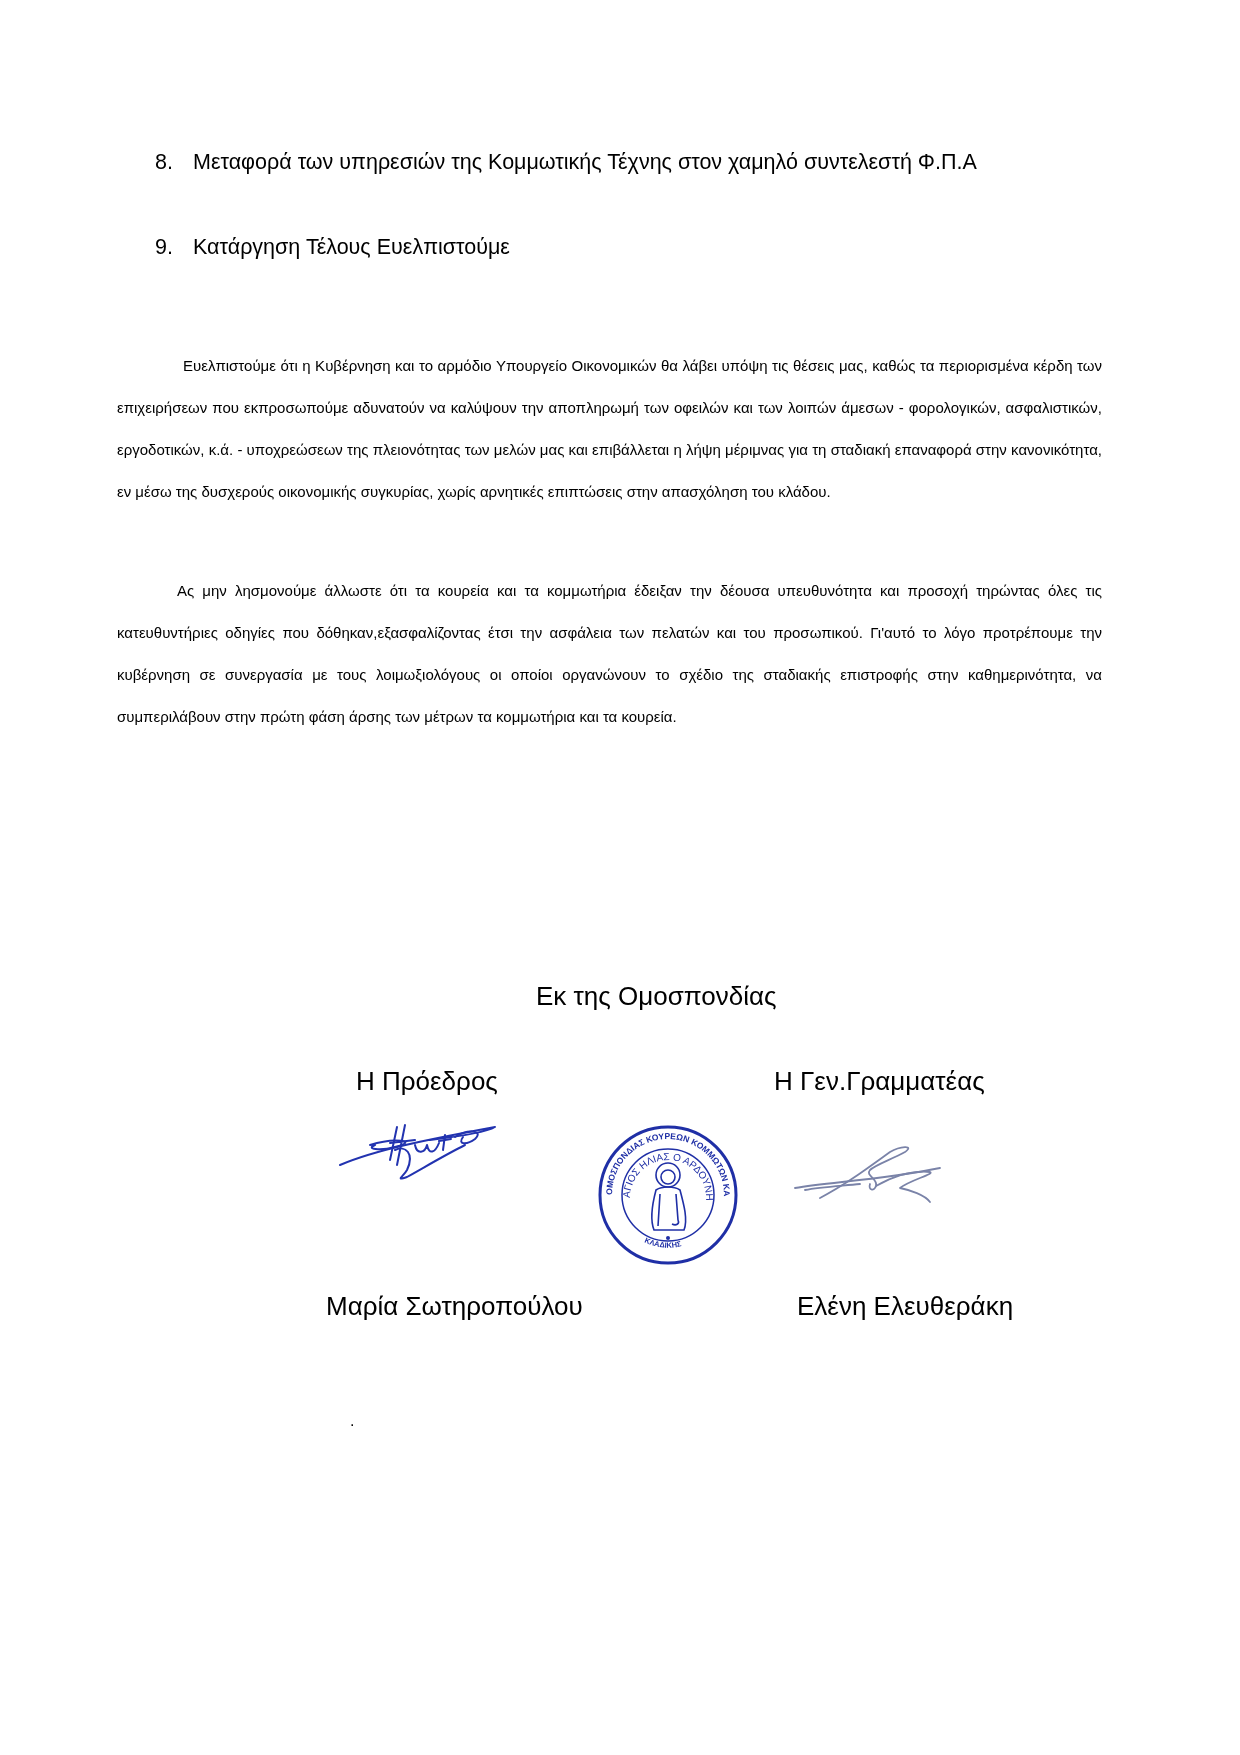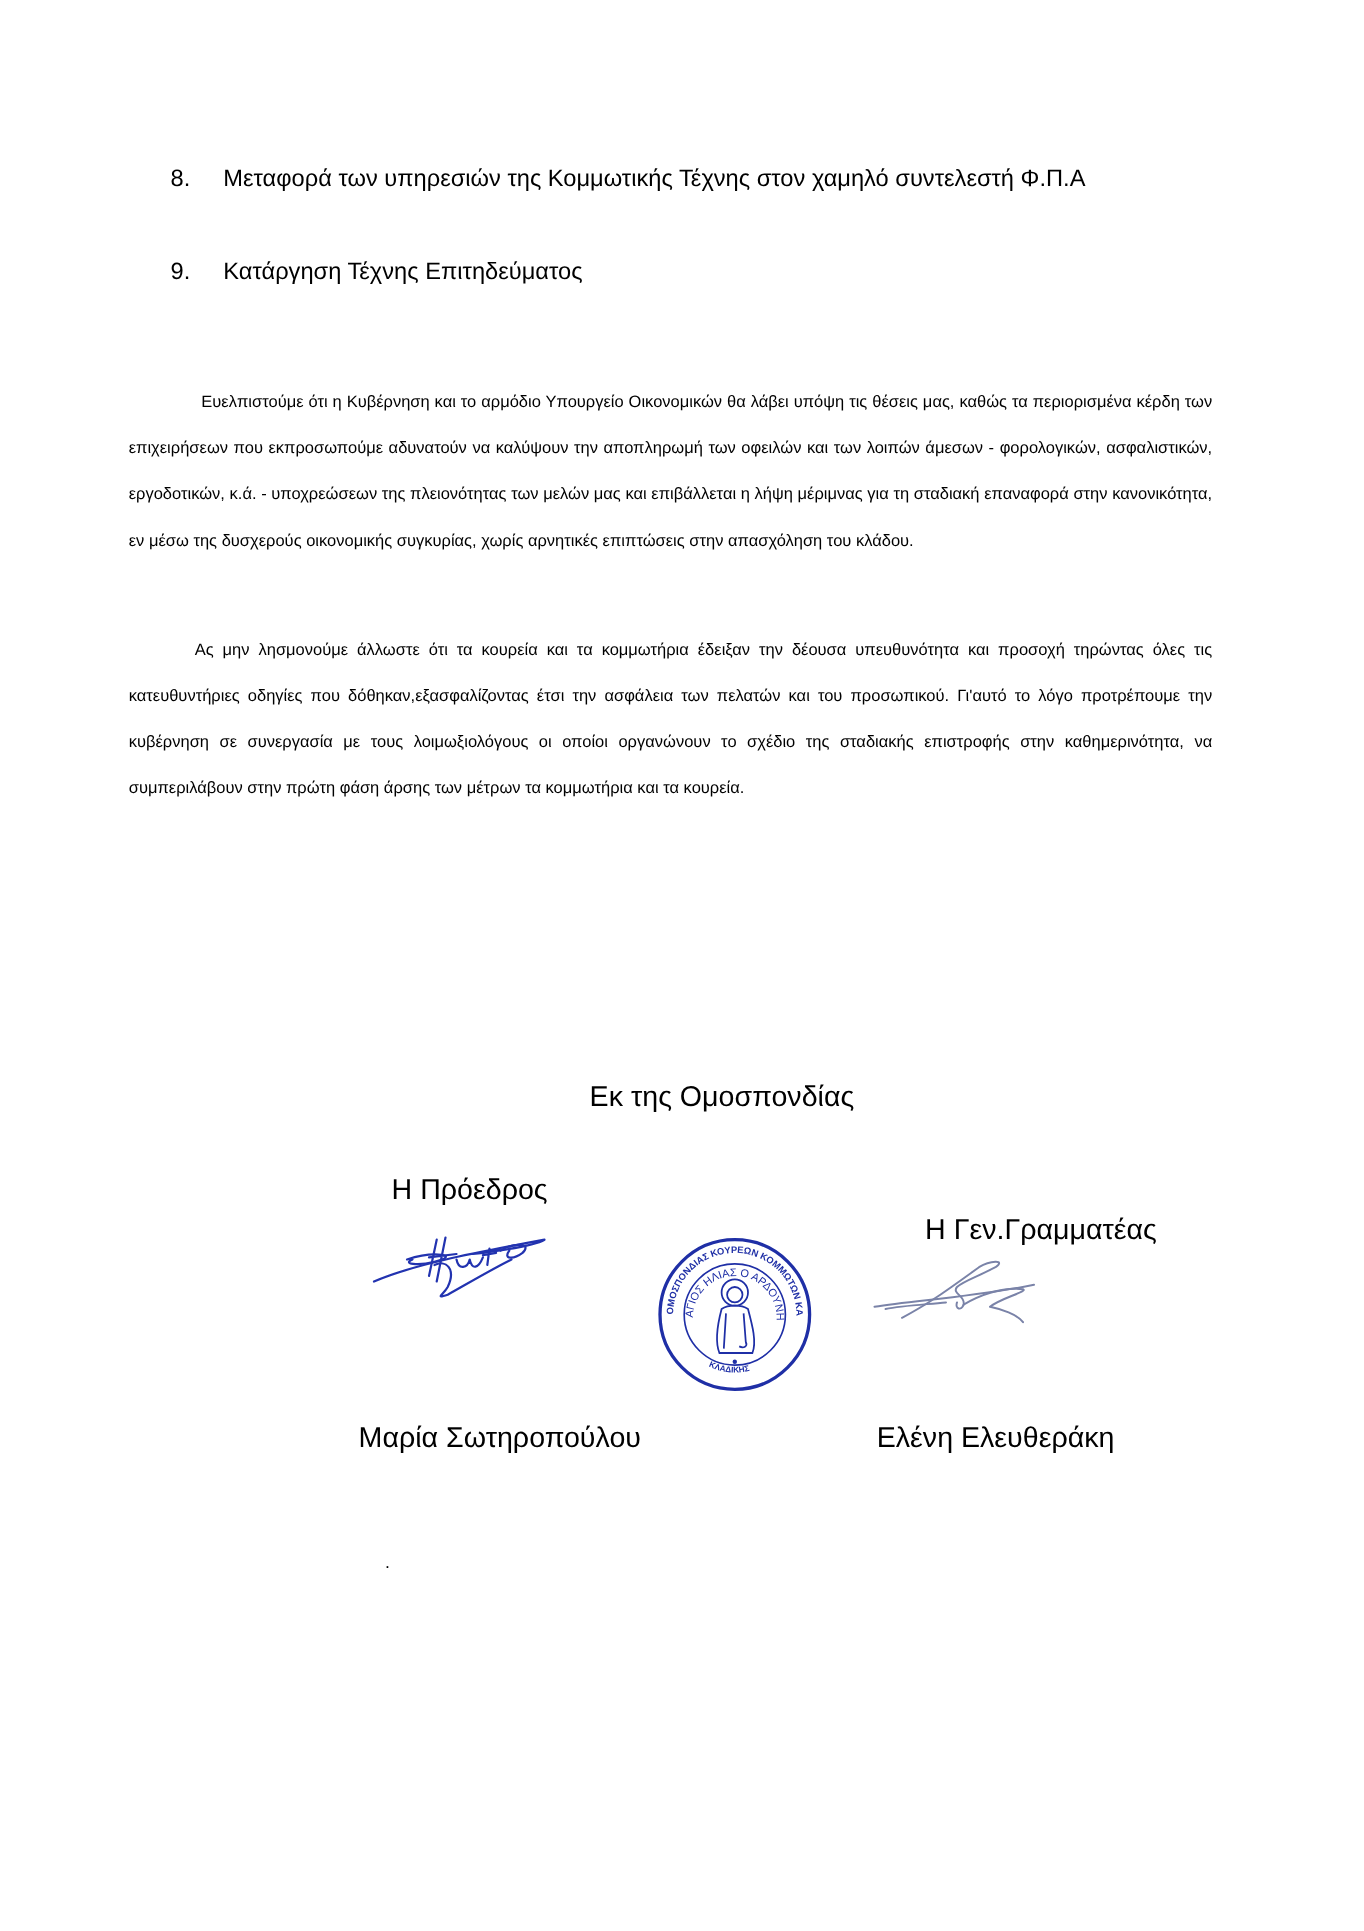--- a/index.html
+++ b/index.html
@@ -2,55 +2,55 @@
 <html><head>
   <meta charset="utf-8">
   <style>
     html, body { margin:0; padding:0; background:#ffffff; }
     body { width:1240px; height:1755px; position:relative; overflow:hidden;
            font-family:"Liberation Sans", sans-serif; color:#000; }
     .page { position:absolute; left:0; top:0; width:1240px; height:1755px; }
 
     .list-item { position:absolute; left:155px; width:955px; font-size:21.5px; line-height:30px; }
     .list-item .num { position:absolute; left:0; top:0; width:38px; }
-    .list-item .txt { margin-left:48px; text-align:justify; text-align-last:left; }
+    .list-item .txt { margin-left:38px; text-align:justify; text-align-last:left; }
     #li8 { top:147px; }
     #li8 .txt { text-align-last:auto; }
     #li9 { top:232px; }
 
     .para { position:absolute; left:117px; width:985px; font-size:15px; line-height:42px;
             text-align:justify; text-indent:48px; }
     #p1 { top:345px; text-indent:66px; }
     #p2 { top:570px; text-indent:60px; }
 
     .center-line { position:absolute; font-size:26px; line-height:26px; white-space:nowrap; }
     #federation { left:536px; top:983px; }
     #president-title { left:356px; top:1068px; }
-    #secretary-title { left:841px; top:1068px;margin-top:36px; }
+    #secretary-title { left:774px; top:1068px; }
     #president-name { left:326px; top:1293px;text-align:center; }
     #secretary-name { left:797px; top:1293px;text-align:right; }
     #dot { left:350px; top:1408px; font-size:16px; }
 
     .sig { position:absolute; }
     #sig-president { left:335px; top:1115px; width:170px; height:80px; }
     #seal { left:592px; top:1120px; width:152px; height:150px; }
     #sig-secretary { left:790px; top:1140px; width:160px; height:70px; }
   </style>
 </head>
 <body>
 
 <div class="page">
 
   <div class="list-item" id="li8">
     <span class="num">8.</span>
     <div class="txt">Μεταφορά των υπηρεσιών της Κομμωτικής Τέχνης στον χαμηλό συντελεστή Φ.Π.Α</div>
   </div>
   <div class="list-item" id="li9">
     <span class="num">9.</span>
-    <div class="txt">Κατάργηση Τέχνης Επιτηδεύματος</div>
+    <div class="txt">Κατάργηση Τέλους Ευελπιστούμε</div>
   </div>
 
   <p class="para" id="p1" style="margin:0">Ευελπιστούμε ότι η Κυβέρνηση και το αρμόδιο Υπουργείο Οικονομικών θα λάβει υπόψη τις θέσεις μας, καθώς τα περιορισμένα κέρδη των επιχειρήσεων που εκπροσωπούμε αδυνατούν να καλύψουν την αποπληρωμή των οφειλών και των λοιπών άμεσων - φορολογικών, ασφαλιστικών, εργοδοτικών, κ.ά. - υποχρεώσεων της πλειονότητας των μελών μας και επιβάλλεται η λήψη μέριμνας για τη σταδιακή επαναφορά στην κανονικότητα, εν μέσω της δυσχερούς οικονομικής συγκυρίας, χωρίς αρνητικές επιπτώσεις στην απασχόληση του κλάδου.</p>
   <p class="para" id="p2" style="margin:0">Ας μην λησμονούμε άλλωστε ότι τα κουρεία και τα κομμωτήρια έδειξαν την δέουσα υπευθυνότητα και προσοχή τηρώντας όλες τις κατευθυντήριες οδηγίες που δόθηκαν,εξασφαλίζοντας έτσι την ασφάλεια των πελατών και του προσωπικού. Γι'αυτό το λόγο προτρέπουμε την κυβέρνηση σε συνεργασία με τους λοιμωξιολόγους οι οποίοι οργανώνουν το σχέδιο της σταδιακής επιστροφής στην καθημερινότητα, να συμπεριλάβουν στην πρώτη φάση άρσης των μέτρων τα κομμωτήρια και τα κουρεία.</p>
 
   <div class="center-line" id="federation">Εκ της Ομοσπονδίας</div>
   <div class="center-line" id="president-title">Η Πρόεδρος</div>
   <div class="center-line" id="secretary-title">Η Γεν.Γραμματέας</div>
 
   <svg class="sig" id="sig-president" viewBox="0 0 170 80">

